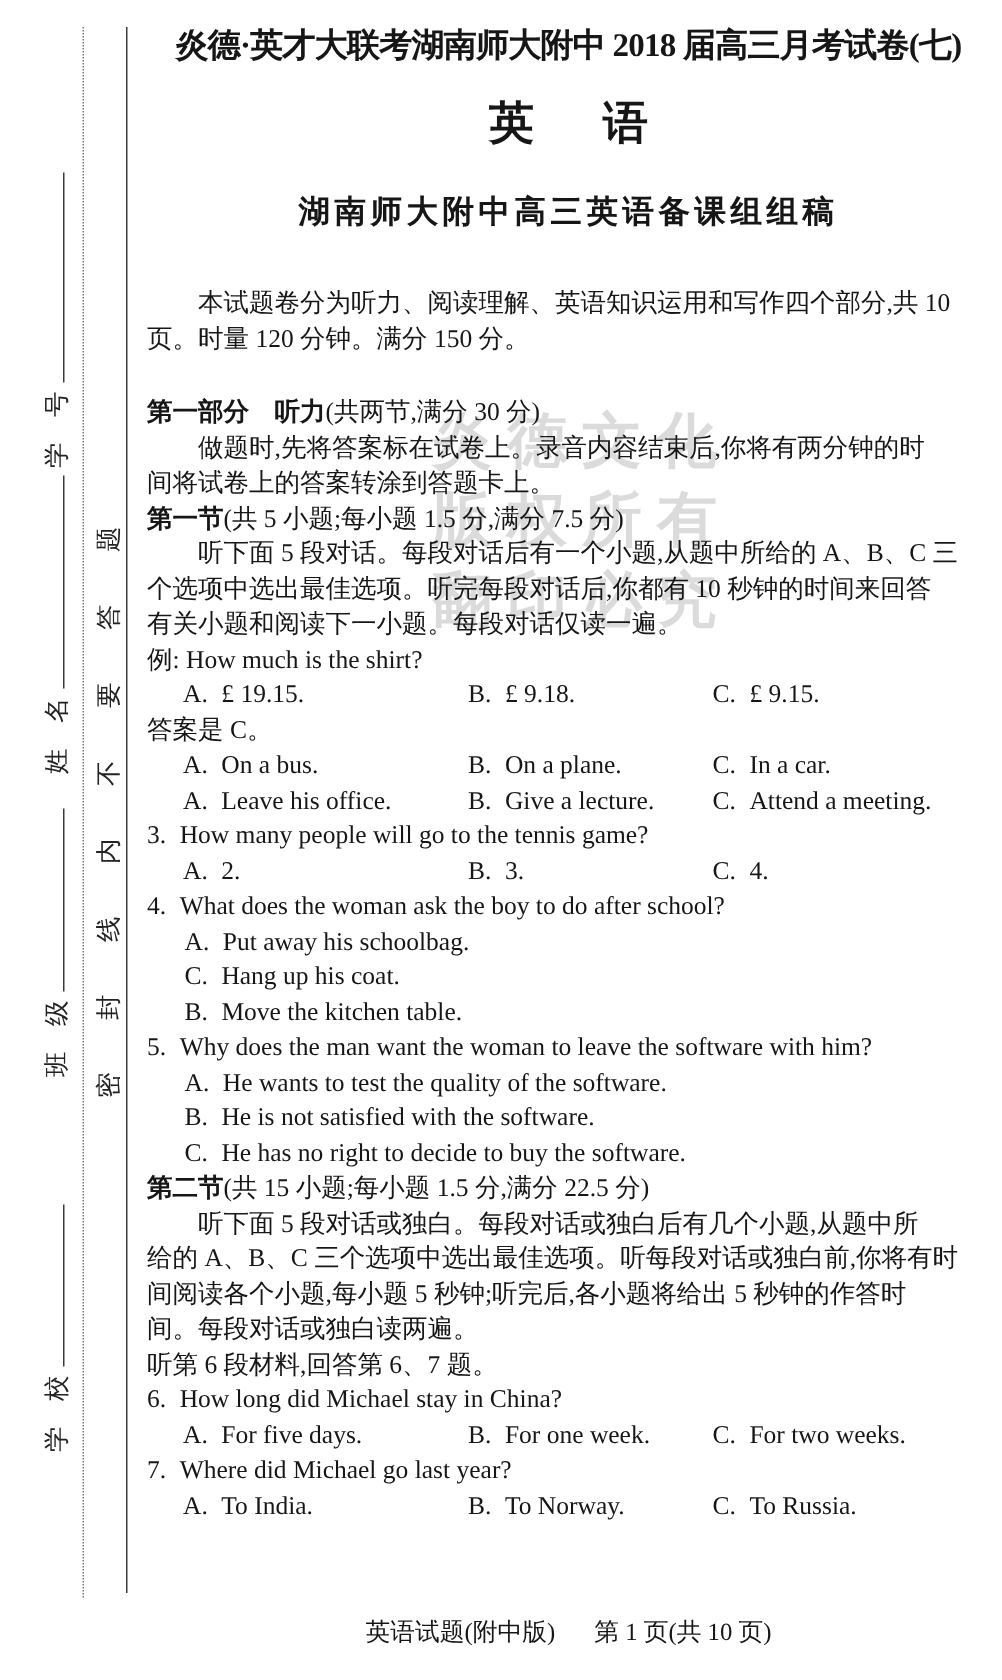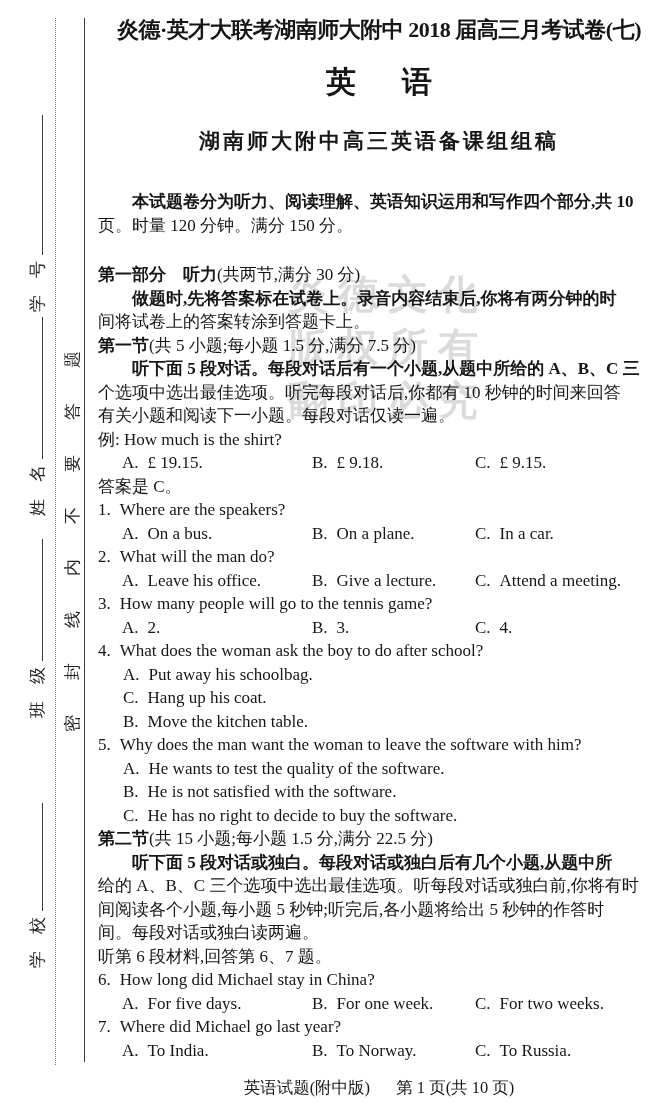--- a/index.html
+++ b/index.html
@@ -30,21 +30,21 @@
   .hdr { position:absolute; top:15px; width:100%; text-align:center; white-space:nowrap;
     font-size:22px; font-weight:700; letter-spacing:-0.5px; }
   .hdr .brush { font-weight:900; }
   .subject { position:absolute; top:62px; width:100%; display:flex; justify-content:center;
     gap:46px; font-family:"Liberation Sans", sans-serif; font-weight:bold; font-size:30px; }
   .subtitle { position:absolute; top:127px; width:100%; text-align:center;
     font-family:"Liberation Sans", sans-serif; font-weight:bold; font-size:21px;
     letter-spacing:3px; white-space:nowrap; }
   .flow { position:absolute; top:190px; width:100%; }
   .cline { font-size:17px; line-height:23.5px; white-space:nowrap; }
-  .indent { text-indent:34px;font-weight:bold; }
+  .indent { text-indent:34px; }
   .hb { font-weight:700; font-family:"Liberation Sans", sans-serif; }
   .vgap { width:100%; }
   .optrow { display:flex; padding-left:24px; }
   .oc0 { width:158px; } .oc1 { width:163px;margin-left:32px; } .oc2 { flex:1; }
   .optlabel { margin-right:9px; }
   .optstack { padding-left:25px; }
   .qnum { margin-right:9px; }
   .footer { position:absolute; top:1077px; width:100%; display:flex;
     justify-content:center; gap:26px; font-size:16.5px; white-space:nowrap; }
 </style>
@@ -98,27 +98,25 @@
         <div class="cline indent">听下面 5 段对话。每段对话后有一个小题,从题中所给的 A、B、C 三</div>
         <div class="cline">个选项中选出最佳选项。听完每段对话后,你都有 10 秒钟的时间来回答</div>
         <div class="cline">有关小题和阅读下一小题。每段对话仅读一遍。</div>
         <div class="cline">例: How much is the shirt?</div>
         <div class="cline optrow">
           <span class="optcell oc0"><span class="optlabel">A.</span><span>£ 19.15.</span></span>
           <span class="optcell oc1"><span class="optlabel">B.</span><span>£ 9.18.</span></span>
           <span class="optcell oc2"><span class="optlabel">C.</span><span>£ 9.15.</span></span>
         </div>
         <div class="cline">答案是 C。</div>
-        <div class="cline"><span class="qnum">1.</span><span>Where are the speakers?</span></div>
         <div class="cline optrow">
           <span class="optcell oc0"><span class="optlabel">A.</span><span>On a bus.</span></span>
           <span class="optcell oc1"><span class="optlabel">B.</span><span>On a plane.</span></span>
           <span class="optcell oc2"><span class="optlabel">C.</span><span>In a car.</span></span>
         </div>
-        <div class="cline"><span class="qnum">2.</span><span>What will the man do?</span></div>
         <div class="cline optrow">
           <span class="optcell oc0"><span class="optlabel">A.</span><span>Leave his office.</span></span>
           <span class="optcell oc1"><span class="optlabel">B.</span><span>Give a lecture.</span></span>
           <span class="optcell oc2"><span class="optlabel">C.</span><span>Attend a meeting.</span></span>
         </div>
         <div class="cline"><span class="qnum">3.</span><span>How many people will go to the tennis game?</span></div>
         <div class="cline optrow">
           <span class="optcell oc0"><span class="optlabel">A.</span><span>2.</span></span>
           <span class="optcell oc1"><span class="optlabel">B.</span><span>3.</span></span>
           <span class="optcell oc2"><span class="optlabel">C.</span><span>4.</span></span>

